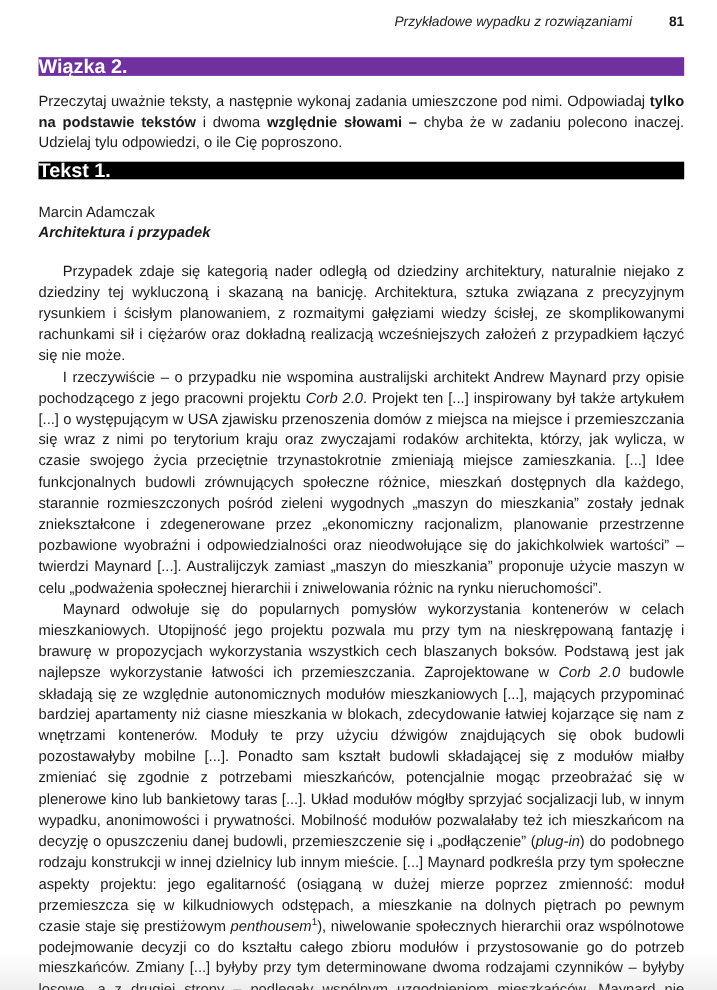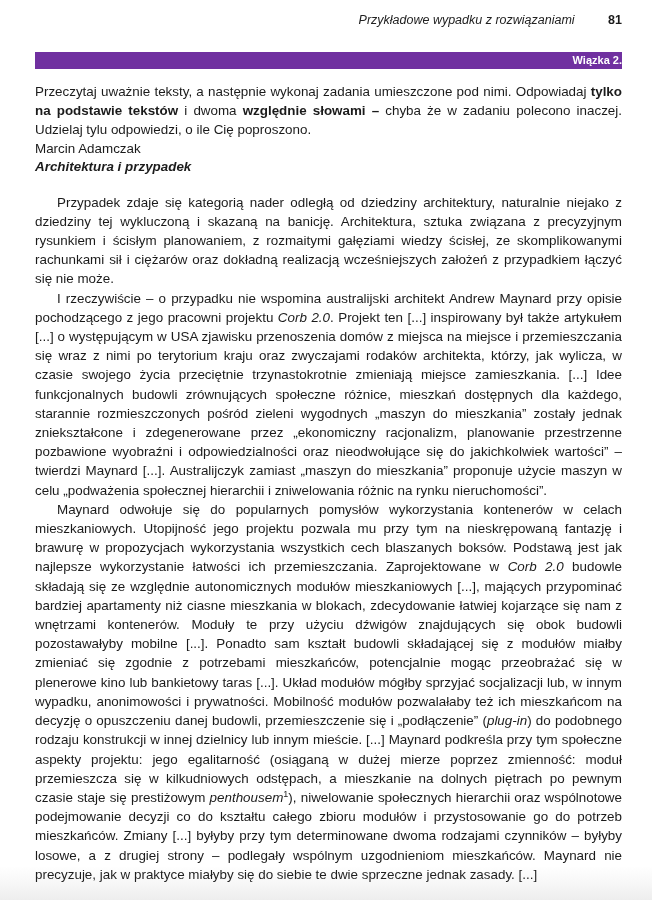--- a/index.html
+++ b/index.html
@@ -22,36 +22,35 @@
     height: 17px;
     white-space: nowrap;
   }
   .rh-title { font-style: italic; color: #222; }
   .rh-page  { font-weight: bold; margin-left: 30px; }
   .band {
     height: 17px;
     line-height: 17px;
     color: #ffffff;
     font-weight: bold;
-    font-size: 11px;
-    padding-left: 21px;
+    font-size: 18px;
+    padding-left: 0;
     box-sizing: border-box;
-    text-align: right;
   }
   .band.purple { margin-top: 22px; background: #7030a0; }
   .band.black  { margin-top: 7px;  background: #000000; height: 16px; line-height: 16px; }
   p { margin: 0; }
   .intro {
     margin-top: 13px;
     font-size: 13.4px;
     line-height: 19.2px;
     text-align: justify;
   }
   .author {
-    margin-top: 0;
+    margin-top: 21px;
     font-size: 13.4px;
     line-height: 18px;
   }
   .article-title {
     font-size: 13.4px;
     line-height: 18px;
     font-weight: bold;
     font-style: italic;
   }
   .body-text { margin-top: 17px; }
@@ -83,20 +82,21 @@
 
     <div class="running-header">
       <span class="rh-title">Przykładowe wypadku z rozwiązaniami</span>
       <span class="rh-page">81</span>
     </div>
 
     <div class="band purple" style="background-color: rgb(112, 48, 160);">Wiązka 2.</div>
 
     <p class="intro"><span>Przeczytaj uważnie teksty, a następnie wykonaj zadania umieszczone pod nimi. Odpowiadaj </span><span class="b">tylko na podstawie tekstów</span><span> i dwoma </span><span class="b">względnie słowami –</span><span> chyba że w zadaniu polecono inaczej. Udzielaj tylu odpowiedzi, o ile Cię poproszono.</span></p>
 
+    <div class="band black" style="background-color: rgb(0, 0, 0);">Tekst 1.</div>
 
     <div class="author">Marcin Adamczak</div>
     <div class="article-title">Architektura i przypadek</div>
 
     <div class="body-text">
       <p class="para"><span>Przypadek zdaje się kategorią nader odległą od dziedziny architektury, naturalnie niejako z dziedziny tej wykluczoną i skazaną na banicję. Architektura, sztuka związana z precyzyjnym rysunkiem i ścisłym planowaniem, z rozmaitymi gałęziami wiedzy ścisłej, ze skomplikowanymi rachunkami sił i ciężarów oraz dokładną realizacją wcześniejszych założeń z przypadkiem łączyć się nie może.</span></p>
       <p class="para"><span>I rzeczywiście – o przypadku nie wspomina australijski architekt Andrew Maynard przy opisie pochodzącego z jego pracowni projektu </span><span class="i">Corb 2.0</span><span>. Projekt ten [...] inspirowany był także artykułem [...] o występującym w USA zjawisku przenoszenia domów z miejsca na miejsce i przemieszczania się wraz z nimi po terytorium kraju oraz zwyczajami rodaków architekta, którzy, jak wylicza, w czasie swojego życia przeciętnie trzynastokrotnie zmieniają miejsce zamieszkania. [...] Idee funkcjonalnych budowli zrównujących społeczne różnice, mieszkań dostępnych dla każdego, starannie rozmieszczonych pośród zieleni wygodnych „maszyn do mieszkania” zostały jednak zniekształcone i zdegenerowane przez „ekonomiczny racjonalizm, planowanie przestrzenne pozbawione wyobraźni i odpowiedzialności oraz nieodwołujące się do jakichkolwiek wartości” – twierdzi Maynard [...]. Australijczyk zamiast „maszyn do mieszkania” proponuje użycie maszyn w celu „podważenia społecznej hierarchii i zniwelowania różnic na rynku nieruchomości”.</span></p>
       <p class="para"><span>Maynard odwołuje się do popularnych pomysłów wykorzystania kontenerów w celach mieszkaniowych. Utopijność jego projektu pozwala mu przy tym na nieskrępowaną fantazję i brawurę w propozycjach wykorzystania wszystkich cech blaszanych boksów. Podstawą jest jak najlepsze wykorzystanie łatwości ich przemieszczania. Zaprojektowane w </span><span class="i">Corb 2.0</span><span> budowle składają się ze względnie autonomicznych modułów mieszkaniowych [...], mających przypominać bardziej apartamenty niż ciasne mieszkania w blokach, zdecydowanie łatwiej kojarzące się nam z wnętrzami kontenerów. Moduły te przy użyciu dźwigów znajdujących się obok budowli pozostawałyby mobilne [...]. Ponadto sam kształt budowli składającej się z modułów miałby zmieniać się zgodnie z potrzebami mieszkańców, potencjalnie mogąc przeobrażać się w plenerowe kino lub bankietowy taras [...]. Układ modułów mógłby sprzyjać socjalizacji lub, w innym wypadku, anonimowości i prywatności. Mobilność modułów pozwalałaby też ich mieszkańcom na decyzję o opuszczeniu danej budowli, przemieszczenie się i „podłączenie” (</span><span class="i">plug-in</span><span>) do podobnego rodzaju konstrukcji w innej dzielnicy lub innym mieście. [...] Maynard podkreśla przy tym społeczne aspekty projektu: jego egalitarność (osiąganą w dużej mierze poprzez zmienność: moduł przemieszcza się w kilkudniowych odstępach, a mieszkanie na dolnych piętrach po pewnym czasie staje się prestiżowym </span><span class="i">penthousem</span><sup>1</sup><span>), niwelowanie społecznych hierarchii oraz wspólnotowe podejmowanie decyzji co do kształtu całego zbioru modułów i przystosowanie go do potrzeb mieszkańców. Zmiany [...] byłyby przy tym determinowane dwoma rodzajami czynników – byłyby losowe, a z drugiej strony – podlegały wspólnym uzgodnieniom mieszkańców. Maynard nie precyzuje, jak w praktyce miałyby się do siebie te dwie sprzeczne jednak zasady. [...]</span></p>
     </div>
 

